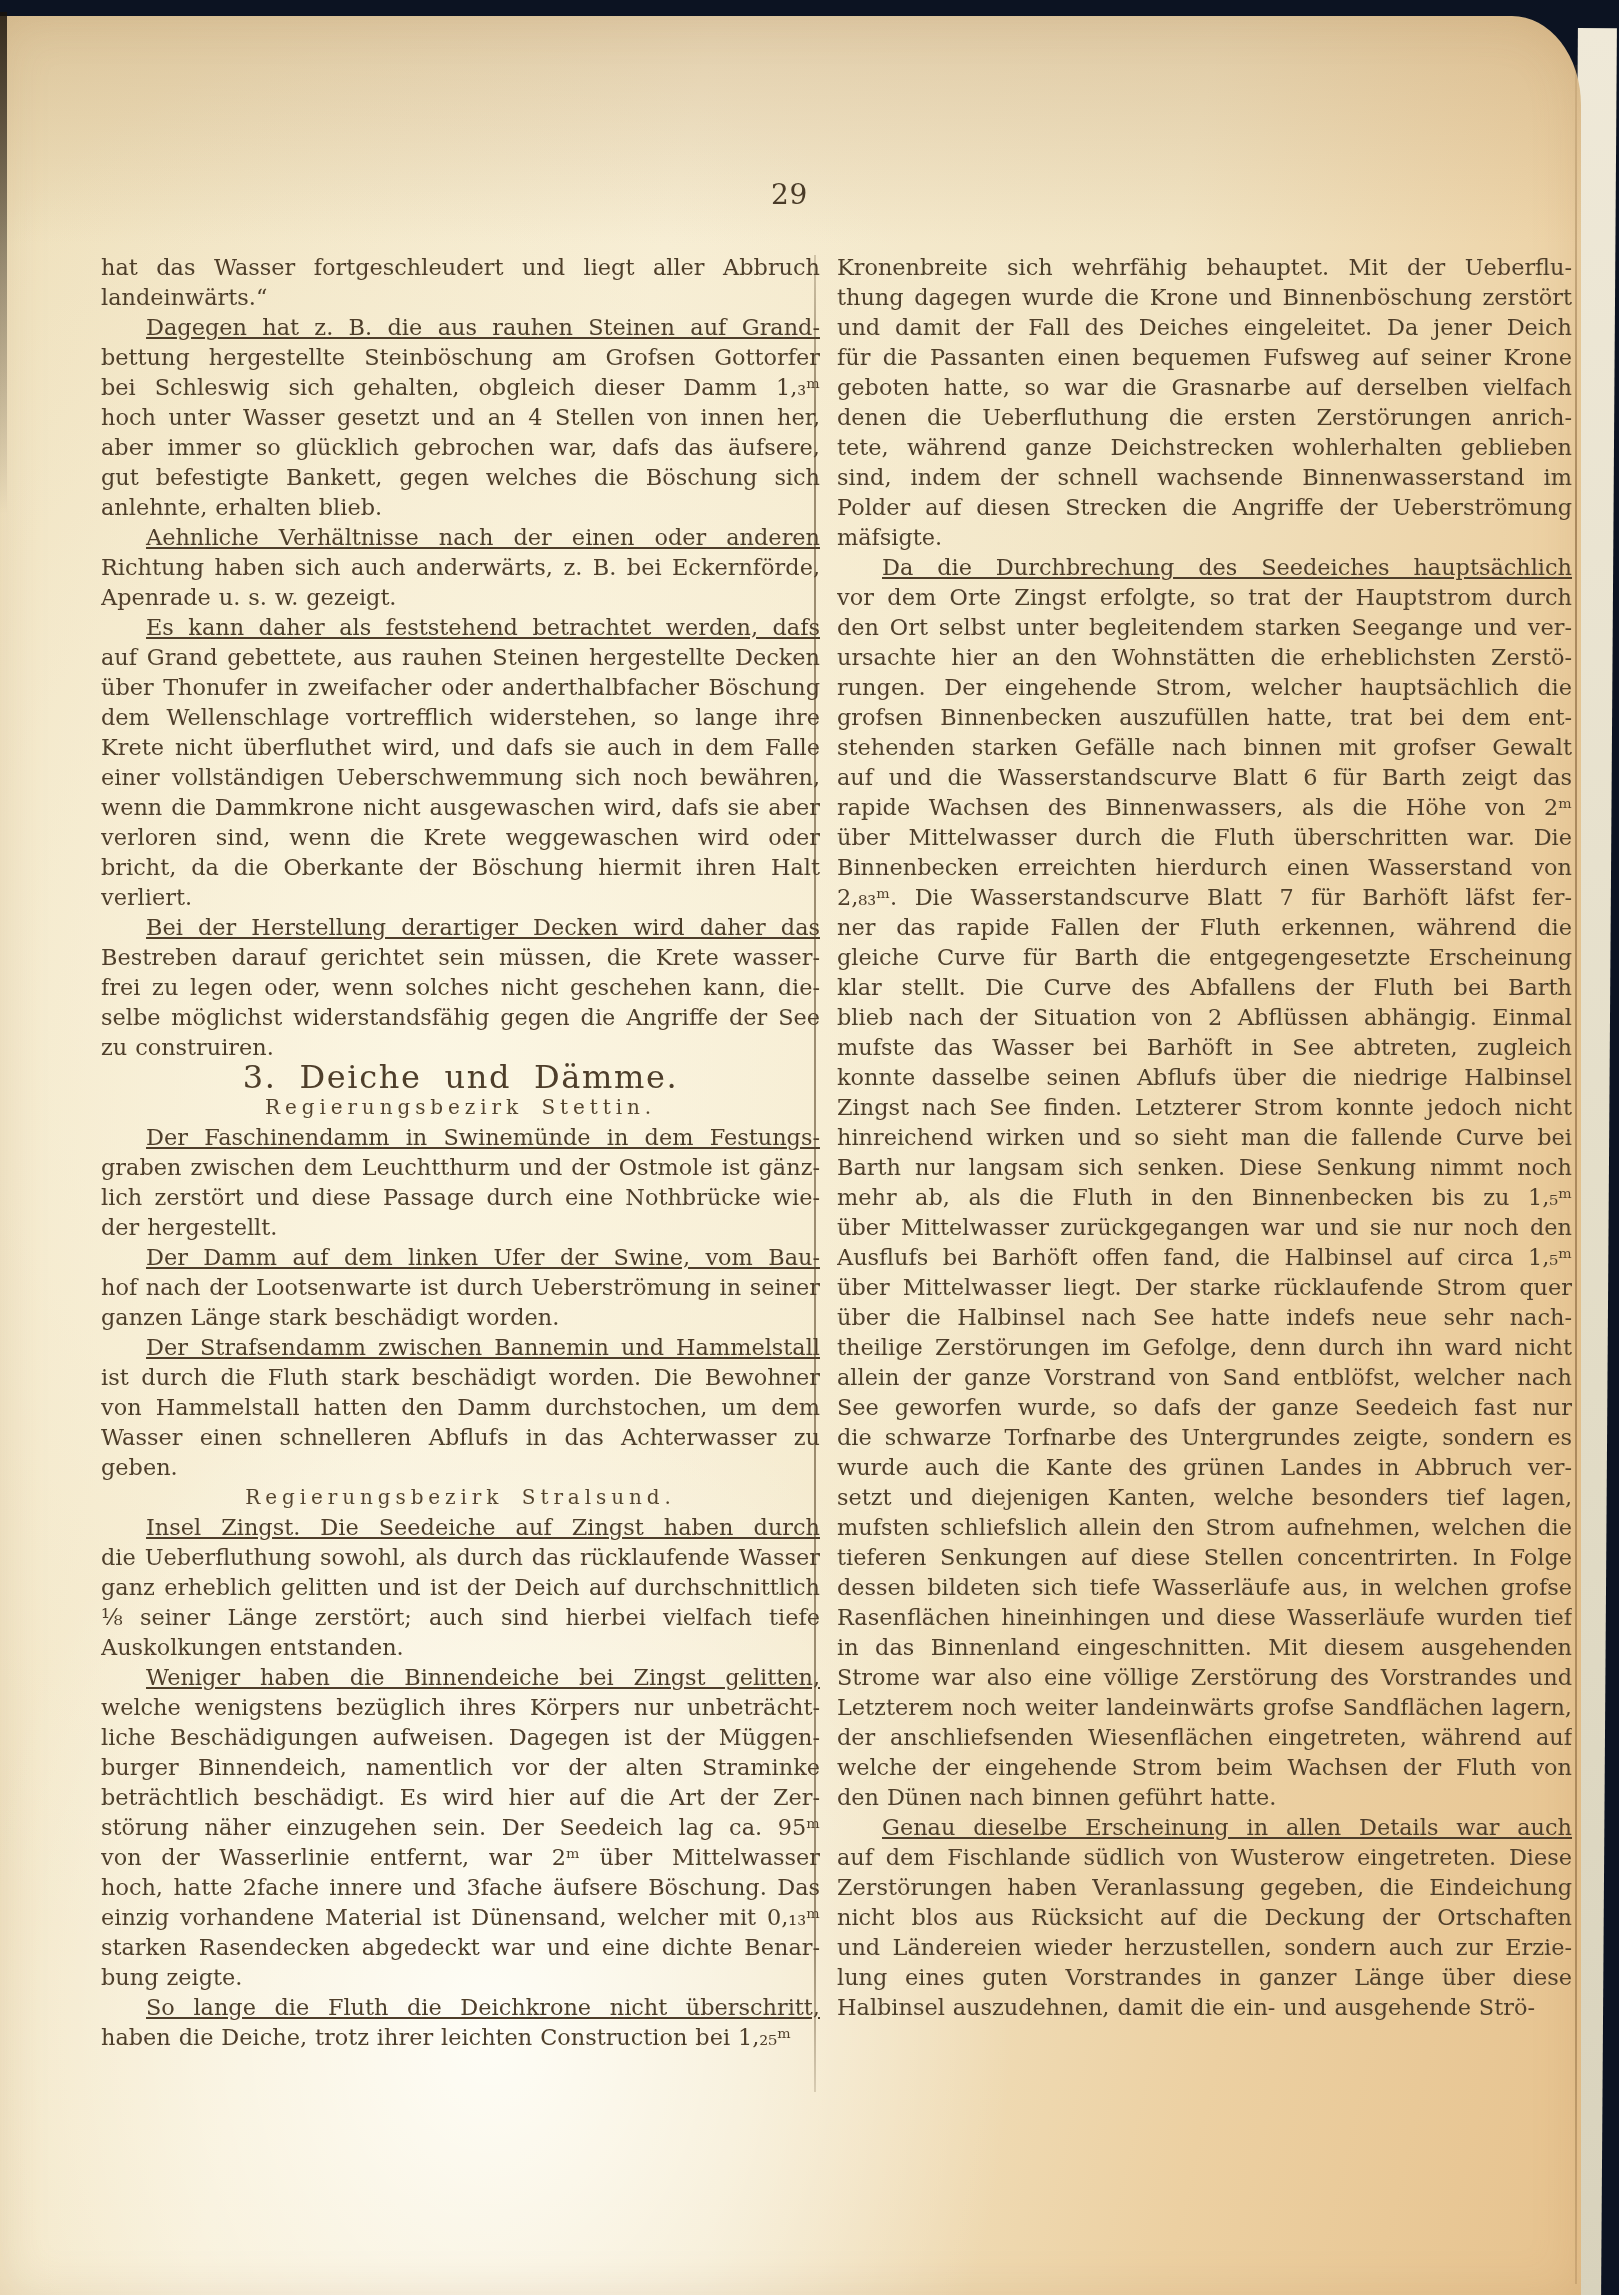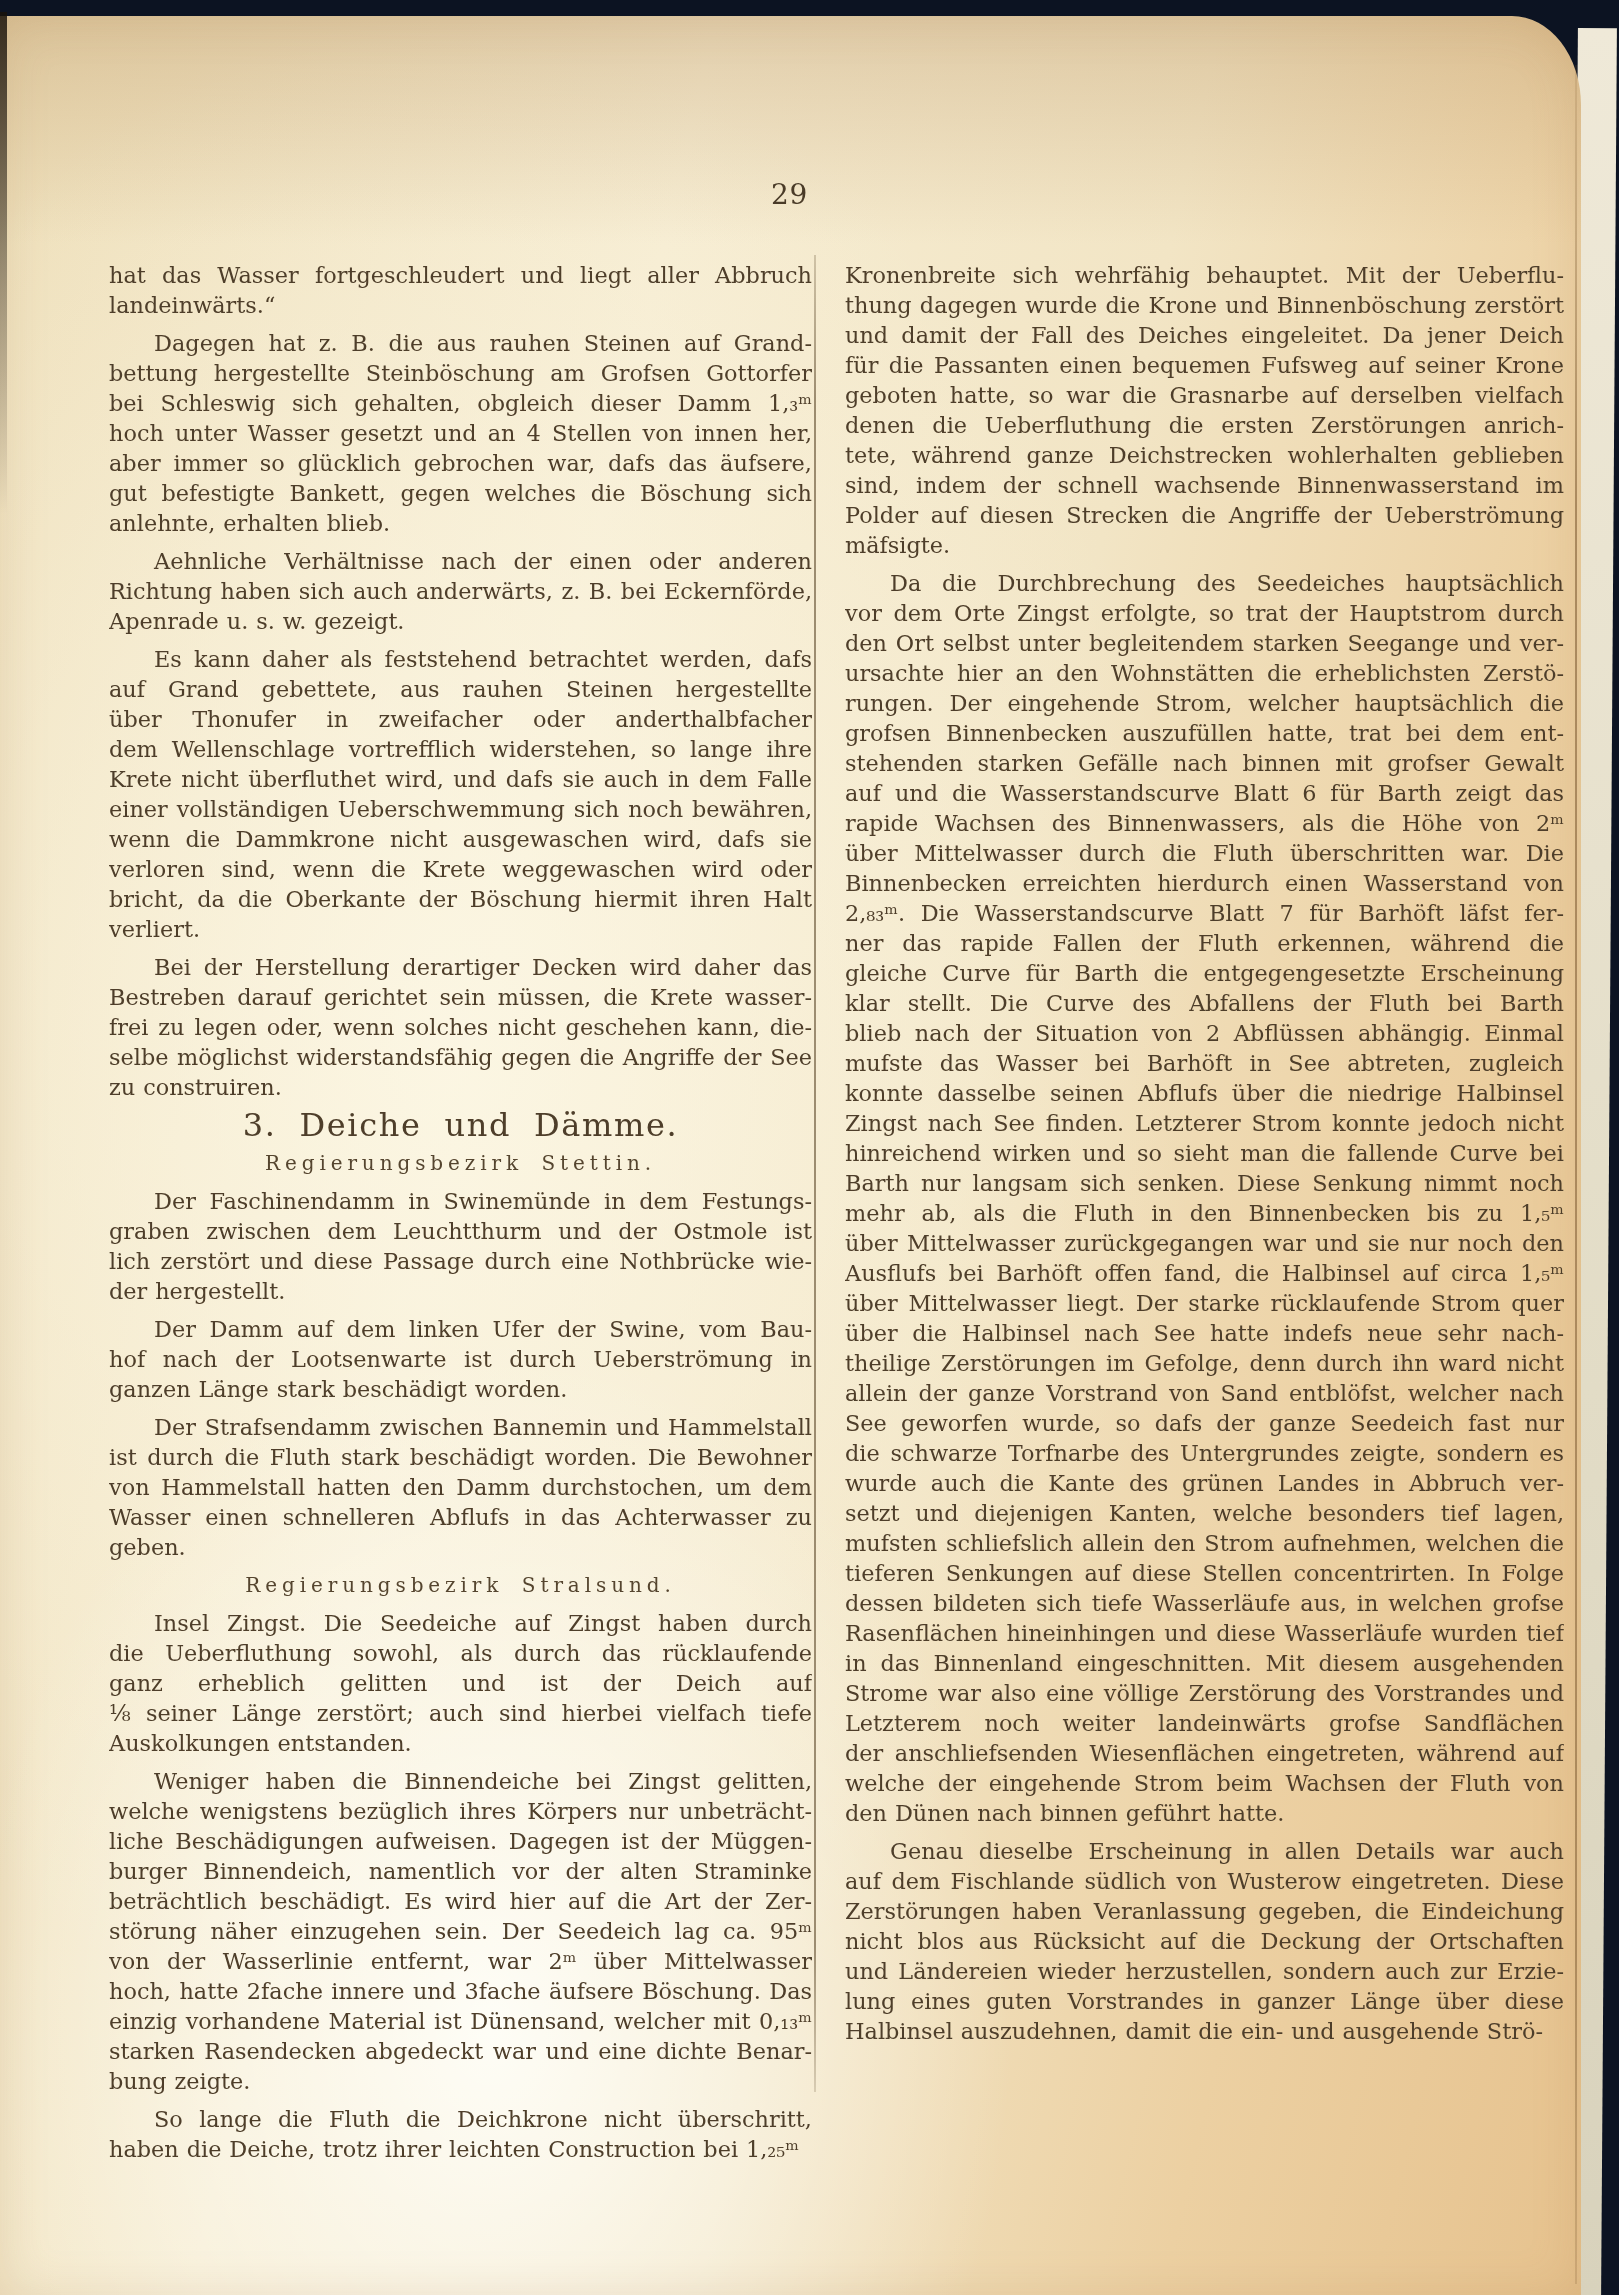--- a/index.html
+++ b/index.html
@@ -43,33 +43,33 @@
     position:absolute; left:101px; top:236px; width:1472px;
     display:flex; gap:17px;
     color:#4e3e2a;
   }
   .col { width:719px; }
   .col.right { width:735px; }
   .column-divider {
     position:absolute; left:814px; top:239px; width:1.6px; height:1837px;
     background:linear-gradient(to bottom, rgba(95,75,45,0.25), rgba(95,75,45,0.6) 8%, rgba(95,75,45,0.6) 92%, rgba(95,75,45,0.2));
   }
-  .block { margin:8px; }
+  .block { margin:0; }
   .line {
     height:30px; line-height:30px;
     font-size:22.4px;
     text-align:justify;
     overflow:hidden;
     white-space:normal;
     word-spacing:0.8px;
   }
   .line::after { content:""; display:inline-block; width:100%; height:0; }
   .line.last { text-align:left; }
   .line.last::after { content:none; }
-  .line.indent { text-indent:45px; }
+  .line.indent { text-indent:45px;text-decoration:underline; }
   .block.heading .line {
     text-align:center; font-size:32px; letter-spacing:1.6px; word-spacing:11.3px;
   }
   .block.subheading .line {
     text-align:center; font-size:20px; letter-spacing:4.9px; word-spacing:7.3px;
     color:#55452f;
   }
   .block.heading .line::after, .block.subheading .line::after { content:none; }
 </style>
 </head>

